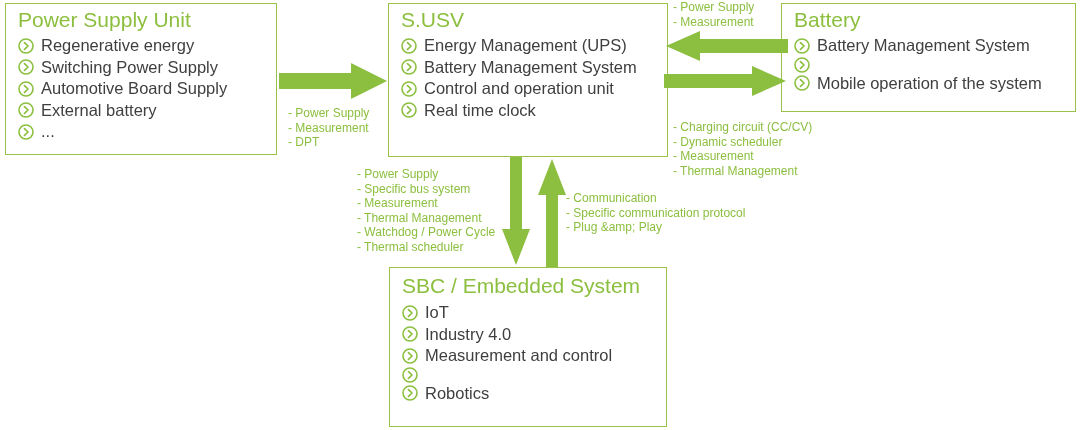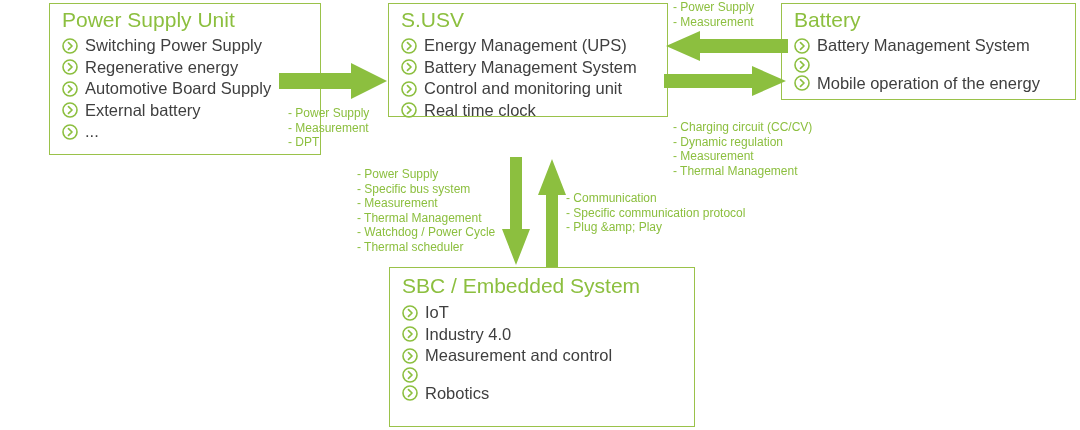--- a/index.html
+++ b/index.html
@@ -40,33 +40,33 @@
     flex:0 0 auto;
     width:16px;height:16px;
     margin-right:7px;
     position:relative;
     top:0px;
   }
   .bullet svg{display:block;}
   .item-label{display:block;}
 
   
-  #box-psu{left:5px;top:3px;width:272px;height:152px;margin-left:44px;}
+  #box-psu{left:5px;top:3px;width:272px;height:152px;}
   #box-psu .box-title{position:absolute;left:12px;top:4px;}
   #box-psu .items{position:absolute;left:12px;top:31px;}
 
-  #box-susv{left:388px;top:3px;width:280px;height:114px;}
+  #box-susv{left:388px;top:3px;width:280px;height:154px;}
   #box-susv .box-title{position:absolute;left:12px;top:4px;}
   #box-susv .items{position:absolute;left:12px;top:31px;}
 
-  #box-batt{left:781px;top:3px;width:295px;height:97px;}
+  #box-batt{left:781px;top:3px;width:295px;height:109px;}
   #box-batt .box-title{position:absolute;left:12px;top:4px;}
   #box-batt .items{position:absolute;left:12px;top:31px;}
 
-  #box-sbc{left:389px;top:267px;width:306px;height:160px;}
+  #box-sbc{left:389px;top:267px;width:278px;height:160px;}
   #box-sbc .box-title{position:absolute;left:12px;top:6px;}
   #box-sbc .items{position:absolute;left:12px;top:34px;}
 
   
   .notes{
     position:absolute;
     color:#8cbf3f;
     font-size:12px;
     line-height:14.5px;
     white-space:nowrap;
@@ -94,30 +94,30 @@
   <div class="box" id="box-psu">
     <div class="box-title">Power Supply Unit</div>
     <ul class="items">
       <li class="item">
         <span class="bullet">
           <svg width="16" height="16" viewBox="0 0 16 16">
               <circle cx="8" cy="8" r="7" fill="none" stroke="#8cbf3f" stroke-width="1.6"></circle>
               <path d="M6.5 4.6 L10 8 L6.5 11.4" fill="none" stroke="#8cbf3f" stroke-width="1.7" stroke-linecap="round" stroke-linejoin="round"></path>
             </svg>
         </span>
+        <span class="item-label">Regenerative energy</span>
+      </li>
+      <li class="item">
+        <span class="bullet">
+          <svg width="16" height="16" viewBox="0 0 16 16">
+              <circle cx="8" cy="8" r="7" fill="none" stroke="#8cbf3f" stroke-width="1.6"></circle>
+              <path d="M6.5 4.6 L10 8 L6.5 11.4" fill="none" stroke="#8cbf3f" stroke-width="1.7" stroke-linecap="round" stroke-linejoin="round"></path>
+            </svg>
+        </span>
         <span class="item-label">Switching Power Supply</span>
-      </li>
-      <li class="item">
-        <span class="bullet">
-          <svg width="16" height="16" viewBox="0 0 16 16">
-              <circle cx="8" cy="8" r="7" fill="none" stroke="#8cbf3f" stroke-width="1.6"></circle>
-              <path d="M6.5 4.6 L10 8 L6.5 11.4" fill="none" stroke="#8cbf3f" stroke-width="1.7" stroke-linecap="round" stroke-linejoin="round"></path>
-            </svg>
-        </span>
-        <span class="item-label">Regenerative energy</span>
       </li>
       <li class="item">
         <span class="bullet">
           <svg width="16" height="16" viewBox="0 0 16 16">
               <circle cx="8" cy="8" r="7" fill="none" stroke="#8cbf3f" stroke-width="1.6"></circle>
               <path d="M6.5 4.6 L10 8 L6.5 11.4" fill="none" stroke="#8cbf3f" stroke-width="1.7" stroke-linecap="round" stroke-linejoin="round"></path>
             </svg>
         </span>
         <span class="item-label">Automotive Board Supply</span>
       </li>
@@ -163,21 +163,21 @@
         </span>
         <span class="item-label">Battery Management System</span>
       </li>
       <li class="item">
         <span class="bullet">
           <svg width="16" height="16" viewBox="0 0 16 16">
               <circle cx="8" cy="8" r="7" fill="none" stroke="#8cbf3f" stroke-width="1.6"></circle>
               <path d="M6.5 4.6 L10 8 L6.5 11.4" fill="none" stroke="#8cbf3f" stroke-width="1.7" stroke-linecap="round" stroke-linejoin="round"></path>
             </svg>
         </span>
-        <span class="item-label">Control and monitoring unit</span>
+        <span class="item-label">Control and operation unit</span>
       </li>
       <li class="item">
         <span class="bullet">
           <svg width="16" height="16" viewBox="0 0 16 16">
               <circle cx="8" cy="8" r="7" fill="none" stroke="#8cbf3f" stroke-width="1.6"></circle>
               <path d="M6.5 4.6 L10 8 L6.5 11.4" fill="none" stroke="#8cbf3f" stroke-width="1.7" stroke-linecap="round" stroke-linejoin="round"></path>
             </svg>
         </span>
         <span class="item-label">Real time clock</span>
       </li>
@@ -204,21 +204,21 @@
             </svg>
         </span>
       </li>
       <li class="item">
         <span class="bullet">
           <svg width="16" height="16" viewBox="0 0 16 16">
               <circle cx="8" cy="8" r="7" fill="none" stroke="#8cbf3f" stroke-width="1.6"></circle>
               <path d="M6.5 4.6 L10 8 L6.5 11.4" fill="none" stroke="#8cbf3f" stroke-width="1.7" stroke-linecap="round" stroke-linejoin="round"></path>
             </svg>
         </span>
-        <span class="item-label">Mobile operation of the energy</span>
+        <span class="item-label">Mobile operation of the system</span>
       </li>
     </ul>
   </div>
 
   <div class="box" id="box-sbc">
     <div class="box-title">SBC / Embedded System</div>
     <ul class="items">
       <li class="item">
         <span class="bullet">
           <svg width="16" height="16" viewBox="0 0 16 16">
@@ -302,21 +302,21 @@
     <div>- DPT</div>
   </div>
 
   <div class="notes" id="notes-susv-batt-top">
     <div>- Power Supply</div>
     <div>- Measurement</div>
   </div>
 
   <div class="notes" id="notes-susv-batt-bottom">
     <div>- Charging circuit (CC/CV)</div>
-    <div>- Dynamic regulation</div>
+    <div>- Dynamic scheduler</div>
     <div>- Measurement</div>
     <div>- Thermal Management</div>
   </div>
 
   <div class="notes" id="notes-susv-sbc-left">
     <div>- Power Supply</div>
     <div>- Specific bus system</div>
     <div>- Measurement</div>
     <div>- Thermal Management</div>
     <div>- Watchdog / Power Cycle</div>

